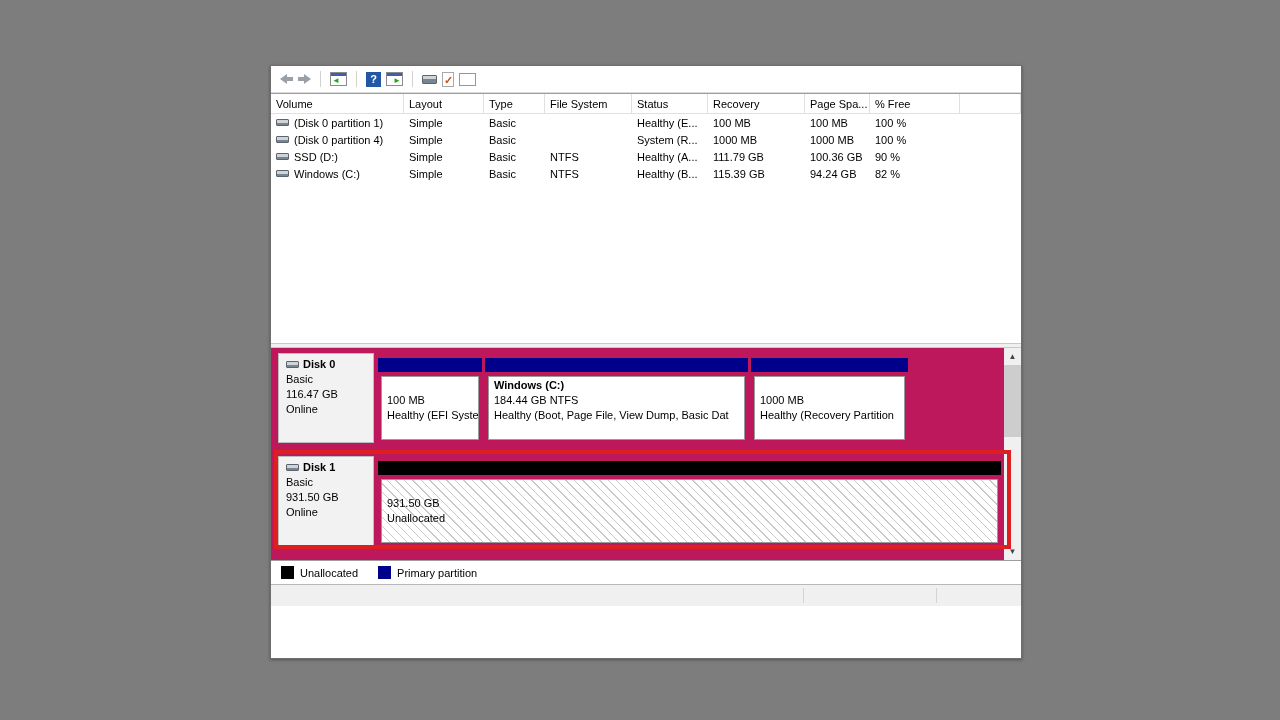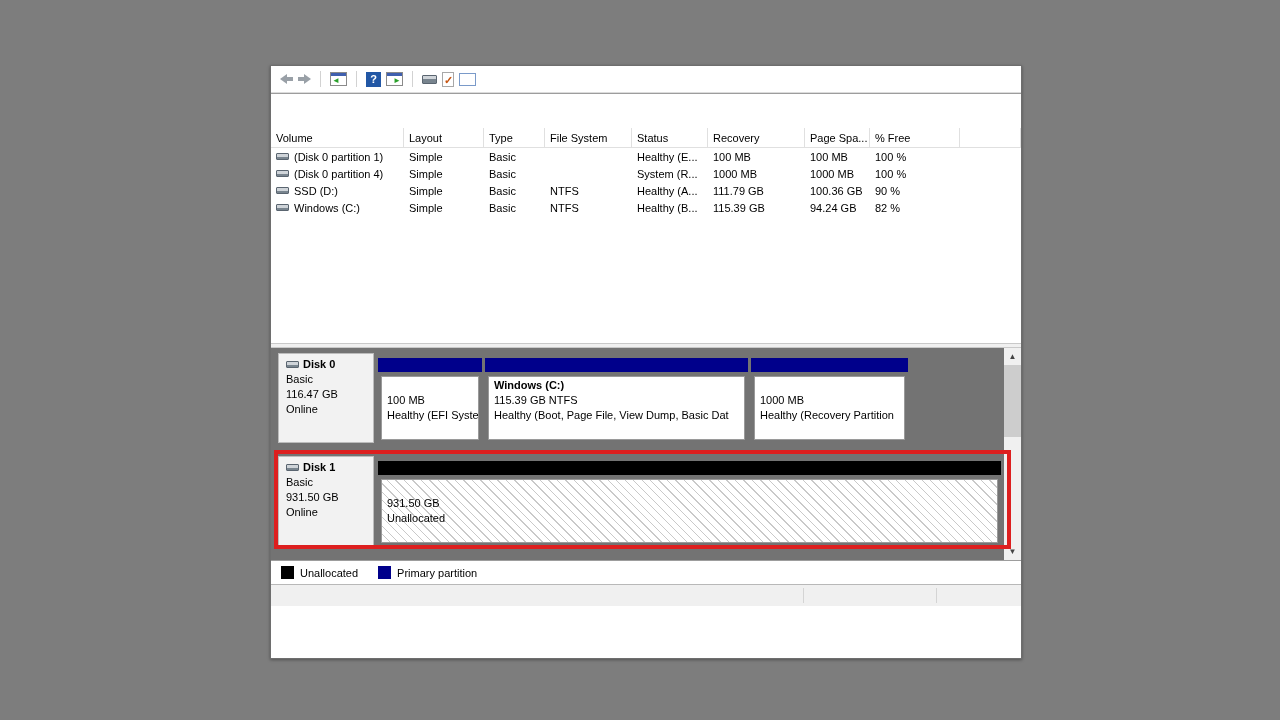--- a/index.html
+++ b/index.html
@@ -43,32 +43,32 @@
   .drive-glyph { width:13px; height:7px; border:1px solid #5a6570; border-radius:1px;
                  background:linear-gradient(#cfd4d9 0 3px, #78848e 3px); }
   .drive-glyph.lg { width:15px; height:9px; }
   .check-doc { width:12px; height:15px; border:1px solid #a8a8a8; background:#fff; position:relative; }
   .check-doc::after { content:"✓"; position:absolute; left:1px; top:1px; font-size:11px; font-weight:bold; color:#c75512; }
   .props-sq { width:17px; height:13px; border:1px solid #7a9ac9; background:#fff; padding:2px 2px 2px 5px; }
   .props-sq .ln { height:1px; background:#8aa6cf; margin-bottom:2px; }
 
   
   .list-pane { height:250px; border-top:1px solid #9d9d9d; background:#fff; font-size:11px; overflow:hidden; }
-  .lv-header { display:flex; height:20px; border-bottom:1px solid #e0e0e0;margin-top:34px; }
+  .lv-header { display:flex; height:20px; border-bottom:1px solid #e0e0e0; }
   .lv-hcell { border-right:1px solid #e0e0e0; padding:4px 0 0 5px; white-space:nowrap; overflow:hidden; }
   .lv-row { display:flex; height:17px; align-items:center; }
   .lv-cell { padding-left:5px; white-space:nowrap; overflow:hidden; height:100%; display:flex; align-items:center; }
   .c0{width:133px}.c1{width:80px}.c2{width:61px}.c3{width:87px}.c4{width:76px}
   .c5{width:97px}.c6{width:65px}.c7{width:90px}.c8{flex:1}
   .vol-cell { gap:5px; }
 
   .splitter { height:5px; background:#f0f0f0; border-top:1px solid #c9c9c9; border-bottom:1px solid #c9c9c9; }
 
   
-  .graph-pane { position:relative; height:212px; background:#737373; font-size:11px; overflow:hidden;text-decoration:underline; }
+  .graph-pane { position:relative; height:212px; background:#be185d; font-size:11px; overflow:hidden;text-decoration:underline; }
   .disk-label { position:absolute; left:7px; width:96px; height:90px; background:#f2f2f2;
                 border:1px solid #bcbcbc; padding:3px 0 0 7px; line-height:15px; }
   .disk-label .dname { display:flex; align-items:center; gap:4px; font-weight:bold; }
   .parts { position:absolute; display:flex; gap:3px; height:90px; }
   .partition { display:flex; flex-direction:column; padding-top:5px; }
   .part-band { height:14px; width:100%; }
   .band-primary { background:#00008b; }
   .band-unalloc { background:#000; }
   .part-body { flex:1; margin:4px 3px 3px 3px; border:1px solid #9a9a9a; background:#fff;
                padding:1px 0 0 5px; overflow:hidden; }
@@ -231,21 +231,21 @@
         <div class="part-body">
           <div class="pline bold"></div>
           <div class="pline">100 MB</div>
           <div class="pline">Healthy (EFI Syste</div>
         </div>
       </div>
       <div class="partition" style="width:263px;">
         <div class="part-band band-primary"></div>
         <div class="part-body">
           <div class="pline bold">Windows  (C:)</div>
-          <div class="pline">115.39 GB NTFS</div>
+          <div class="pline">184.44 GB NTFS</div>
           <div class="pline">Healthy (Boot, Page File, View Dump, Basic Dat</div>
         </div>
       </div>
       <div class="partition" style="width:157px;">
         <div class="part-band band-primary"></div>
         <div class="part-body">
           <div class="pline bold"></div>
           <div class="pline">1000 MB</div>
           <div class="pline">Healthy (Recovery Partition</div>
         </div>

